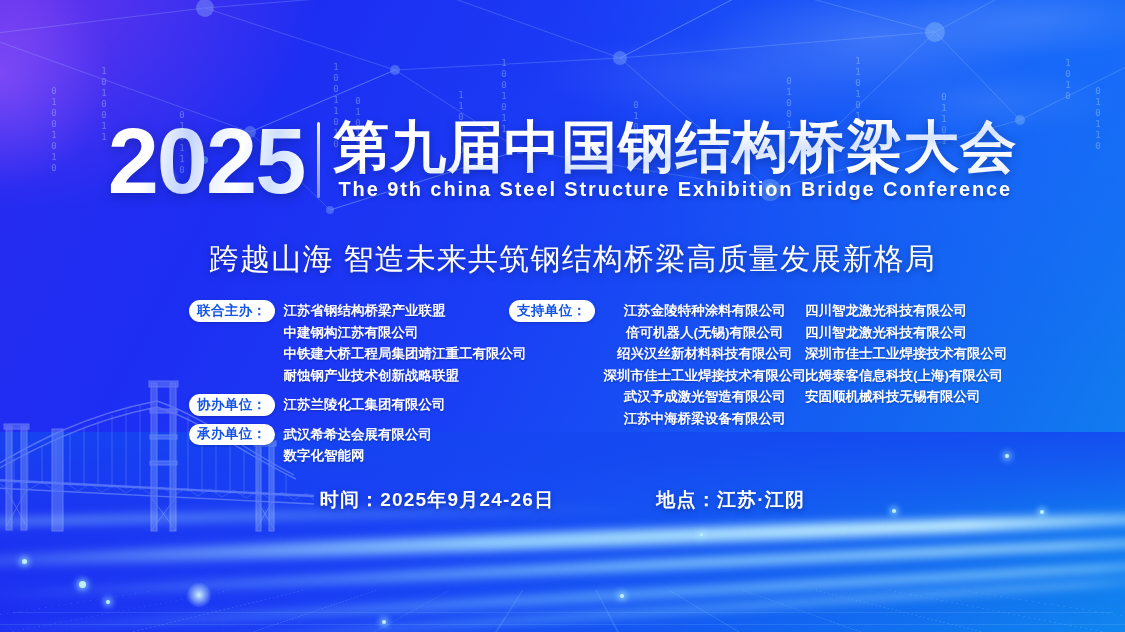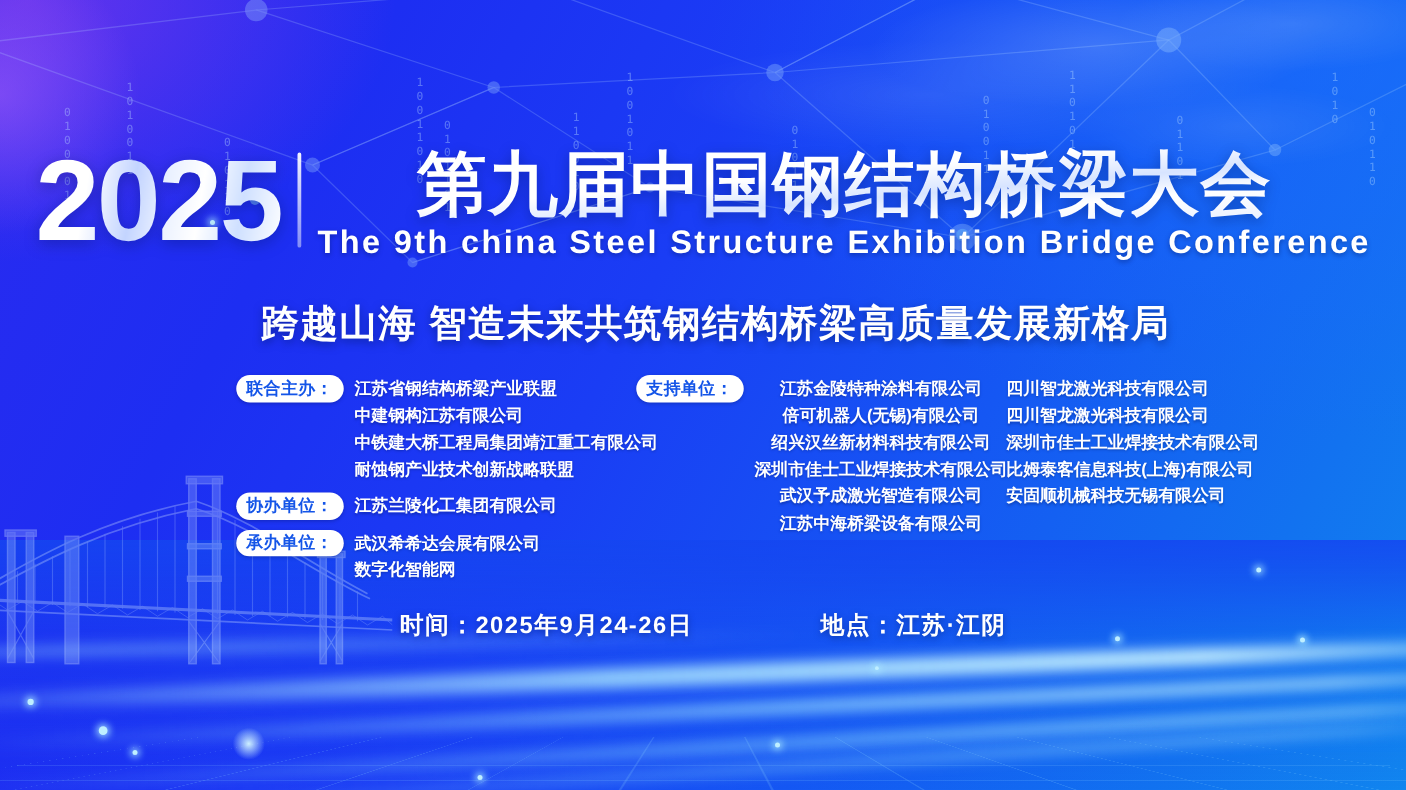--- a/index.html
+++ b/index.html
@@ -130,30 +130,30 @@
     font-size:56px; font-weight:bold; line-height:1.02;
     letter-spacing:1px;
     background:linear-gradient(175deg,#ffffff 0%,#ffffff 42%,#d7e4ff 62%,#ffffff 78%,#eaf1ff 100%);
     -webkit-background-clip:text; background-clip:text;
     color:transparent; -webkit-text-fill-color:transparent;
     filter:drop-shadow(0 3px 5px rgba(0,20,90,.38));
     white-space:nowrap;
   }
   #title-en {
     margin-top:3px;
-    font-size:26px; font-weight:bold; letter-spacing:1.9px;
+    font-size:20px; font-weight:bold; letter-spacing:1.9px;
     color:#ffffff; white-space:nowrap;
     text-shadow:0 2px 4px rgba(0,25,95,.45);
   }
 
   
   #slogan {
     position:absolute; left:0; right:0; top:239px;
     text-align:center;
-    font-size:30px; font-weight:bold; letter-spacing:1.2px;
+    font-size:30px; font-weight:normal; letter-spacing:1.2px;
     color:#ffffff;
     text-shadow:0 2px 7px rgba(0,25,100,.55);
     padding-left:20px;
   }
 
   
   #orgs { position:absolute; left:0; top:300px; width:1125px; }
   .col { position:absolute; top:0; }
   #col-left   { left:189px;  width:330px; }
   #col-mid    { left:509px;  width:300px;text-align:center; }

